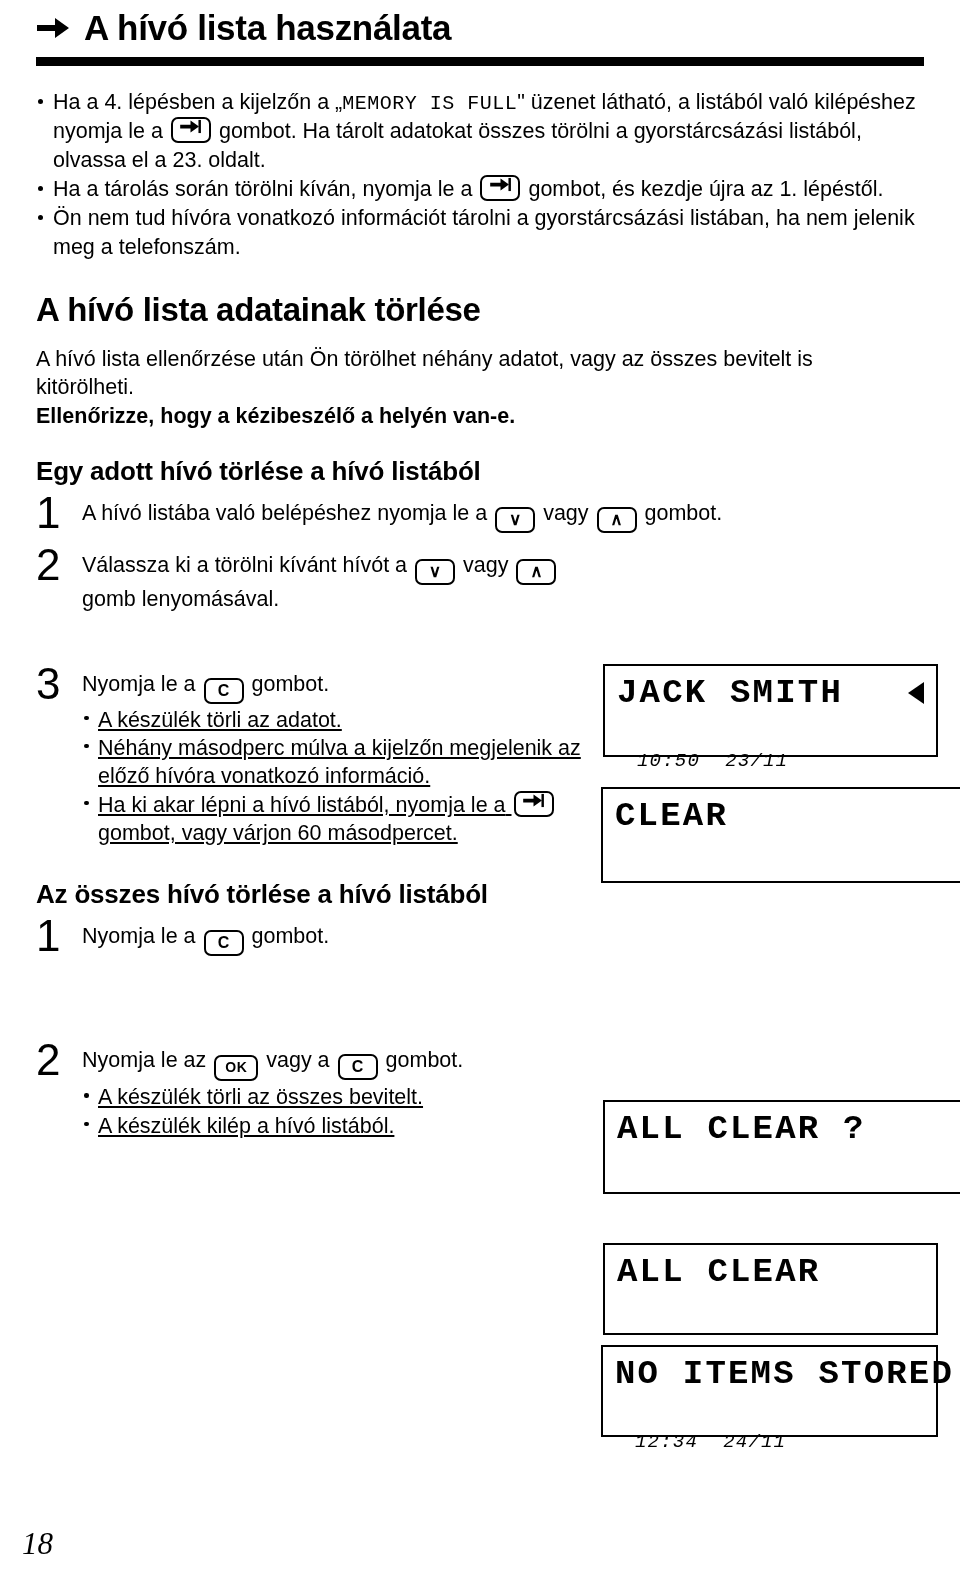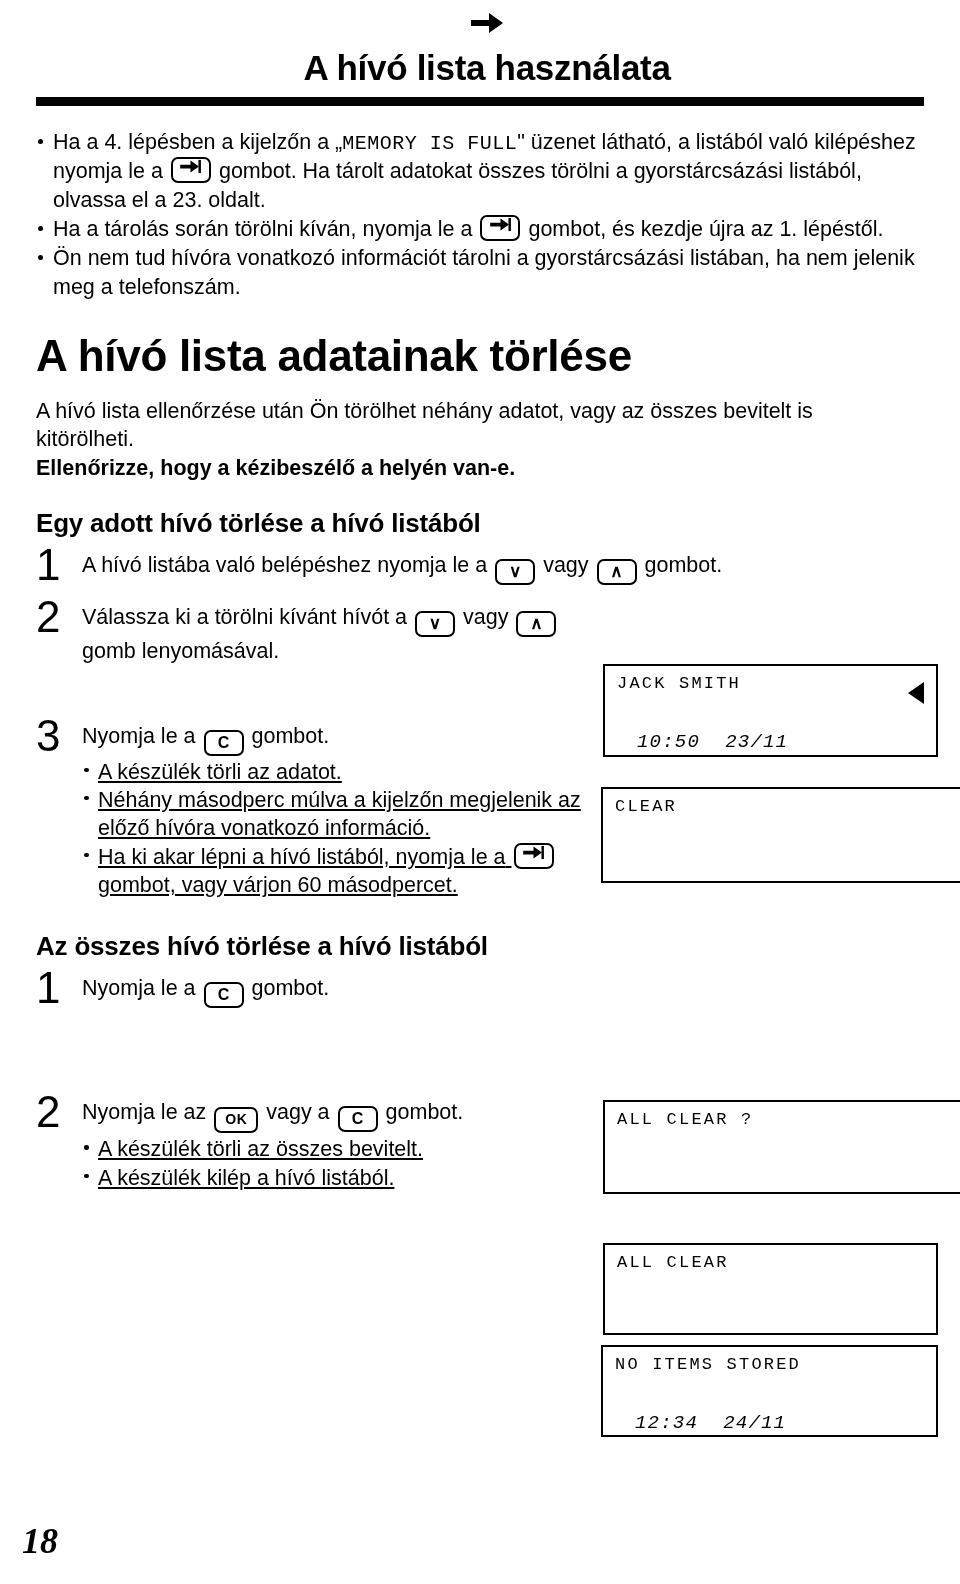--- a/index.html
+++ b/index.html
@@ -24,21 +24,20 @@
     padding: 0 22px;
   }
 
   
   .page-header {
     display: flex;
     align-items: center;
     gap: 14px;
     padding-top: 10px;
     padding-left: 14px;
-    flex-direction: column;
   }
   .header-arrow-icon {
     display: block;
     width: 34px;
     height: 26px;
     flex: 0 0 auto;
   }
   .page-title {
     font-size: 35px;
     font-weight: bold;
@@ -108,21 +107,21 @@
     background: #ffffff;
     box-sizing: content-box;
   }
   .keycap.keycap-wide { min-width: 30px; }
   .keycap svg { display: block; margin: 0 auto; }
   .keycap-ok { font-size: 14px; letter-spacing: 0.5px; }
   .keycap-chev { font-size: 17px; font-weight: bold; }
 
   
   .section-heading-major {
-    font-size: 44px;
+    font-size: 33px;
     font-weight: bold;
     letter-spacing: -0.3px;
     margin: 30px 0 16px 14px;
   }
   .section-heading-minor {
     font-size: 26px;
     font-weight: bold;
     letter-spacing: -0.2px;
     margin: 26px 0 6px 14px;
   }
@@ -173,24 +172,25 @@
   
   .lcd {
     position: absolute;
     border: 2.5px solid #000000;
     background: #ffffff;
     box-sizing: border-box;
     font-family: "Liberation Mono", "DejaVu Sans Mono", monospace;
     padding: 8px 10px 0 12px;
   }
   .lcd-line1 {
-    font-size: 17px;
+    font-size: 34px;
     letter-spacing: 2.2px;
     white-space: pre;
     line-height: 1.15;
+    font-weight: bold;
   }
   .lcd-line2 {
     font-size: 19px;
     font-style: italic;
     letter-spacing: 1.2px;
     white-space: pre;
     padding-left: 20px;
     line-height: 1.2;
     margin-top: 37px;
   }
@@ -211,22 +211,22 @@
   #lcd-all-clear  { left: 603px; top: 1243px; width: 335px; height: 92px; }
   #lcd-no-items   { left: 601px; top: 1345px; width: 337px; height: 92px; }
 
   
   .page-number {
     position: absolute;
     left: 22px;
     bottom: 22px;
     font-family: "Liberation Serif", serif;
     font-style: italic;
-    font-weight: bold;
-    font-size: 36px;
+    font-weight: normal;
+    font-size: 31px;
   }
 </style>
 </head>
 <body>
 
 <div class="page">
 
   <div class="page-header">
     <span class="header-arrow-icon">
       <svg viewBox="0 0 34 26" width="34" height="26" aria-hidden="true">

